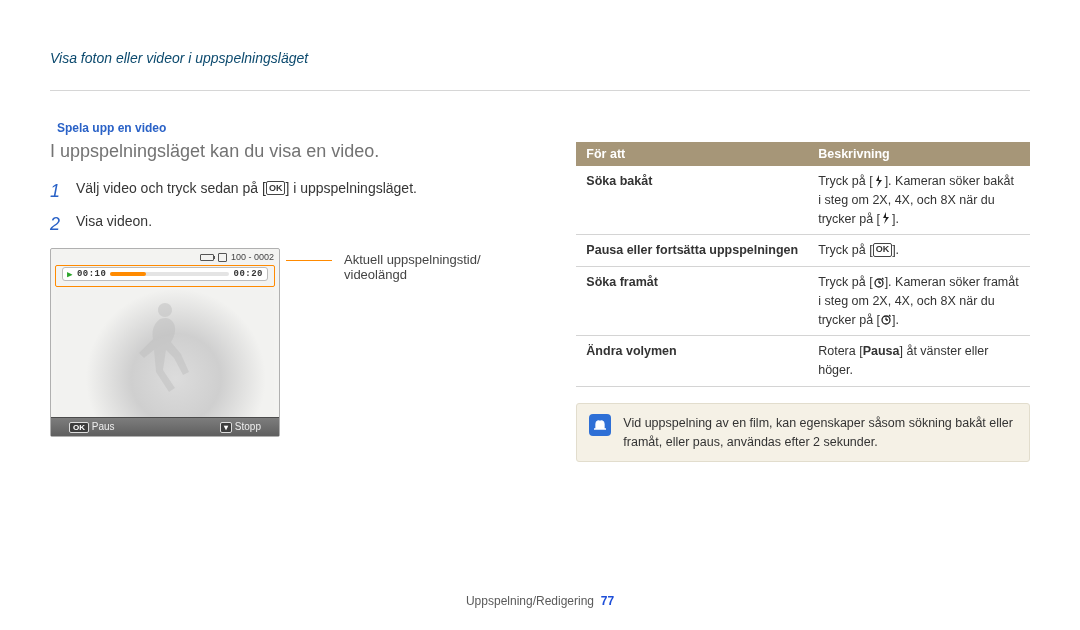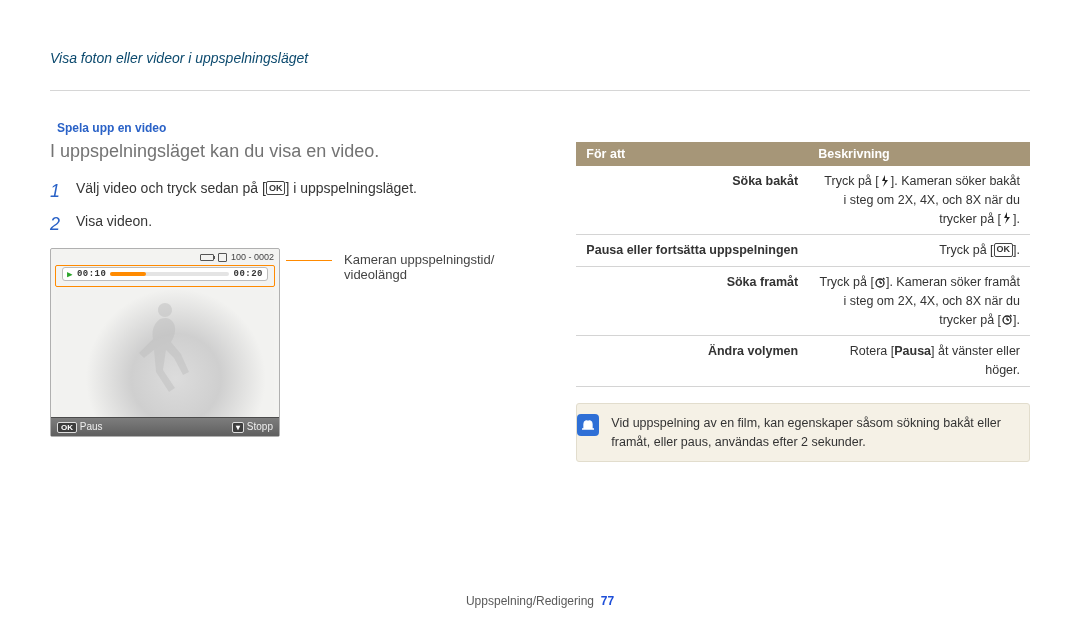--- a/index.html
+++ b/index.html
@@ -94,56 +94,56 @@
   }
   .silhouette {
     position:absolute; left:50%; top:10px; transform:translateX(-50%);
     width:70px; height:110px; opacity:0.5;
   }
   .silhouette svg { width:100%; height:100%;}
   .cam-bottom {
     display:flex; align-items:center;
     background:linear-gradient(#7d7d7d,#5f5f5f);
     color:#eee; font-size:10px;
-    padding:3px 6px; gap:10px;
+    padding:3px 18px; gap:10px;
     border-top:1px solid #4b4b4b;
   }
   .cam-bottom .kbox{ display:inline-flex; border:1px solid #ddd; border-radius:2px; padding:0 3px; font-size:8px; font-weight:700; color:#fff; background:#3d3d3d;}
   .caption-leader { width:40px; position:relative;}
   .caption-leader::before{ content:""; position:absolute; left:-6px; top:12px; width:46px; height:1px; background:#ff8a00;}
 
   
   table.ctrl {
     width:100%;
     border-collapse: collapse;
     font-size:12.5px;
     margin-bottom:16px;
     margin-top:21px;
   }
   table.ctrl th {
     background:#a69678; color:#fff; text-align:left;
     font-weight:700; padding:5px 10px;
   }
   table.ctrl td {
     border-bottom:1px solid #d4d4d4;
-    padding:6px 10px; vertical-align:top; line-height:1.5;text-align:right;
+    padding:6px 10px; vertical-align:top; line-height:1.5;
   }
   table.ctrl td:first-child { font-weight:700; white-space:nowrap; width:150px;}
   .sym {
     display:inline-flex; align-items:center; justify-content:center;
     min-width:12px; height:12px; vertical-align:middle; position:relative; top:-1px;
   }
   .sym svg { width:12px; height:12px; }
 
   .note {
     display:flex; gap:12px;
     background:#f5f1e6;
     border:1px solid #e2ddcd;
     border-radius:3px;
-    padding:10px 0;
+    padding:10px 12px;
     font-size:12.5px;
     line-height:1.5;
   }
   .note .badge {
     width:22px;height:22px;border-radius:4px;background:#2e6fd6;color:#fff;
     display:flex;align-items:center;justify-content:center;font-weight:700;
     flex-shrink:0;
   }
   .note .badge svg{width:14px;height:14px;}
 
@@ -208,21 +208,21 @@
           <div class="cam-bottom">
             <span><span class="kbox">OK</span> <span>Paus</span></span>
             <span style="flex:1"></span>
             <span><span class="kbox">▾</span> <span>Stopp</span></span>
           </div>
         </div>
 
         <div class="caption-leader"></div>
 
         <div class="caption">
-          <div>Kameran uppspelningstid/</div>
+          <div>Aktuell uppspelningstid/</div>
           <div>videolängd</div>
         </div>
       </div>
     </div>
 
     <div class="right">
 
       <table class="ctrl">
         <thead>
           <tr>

